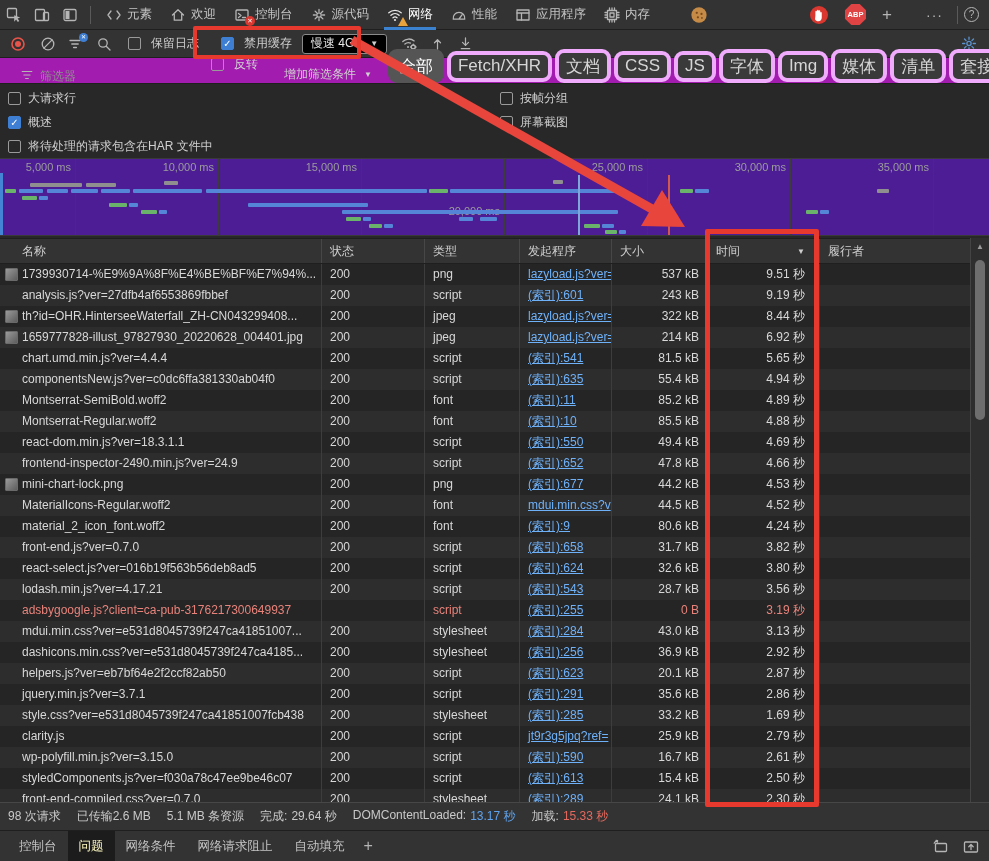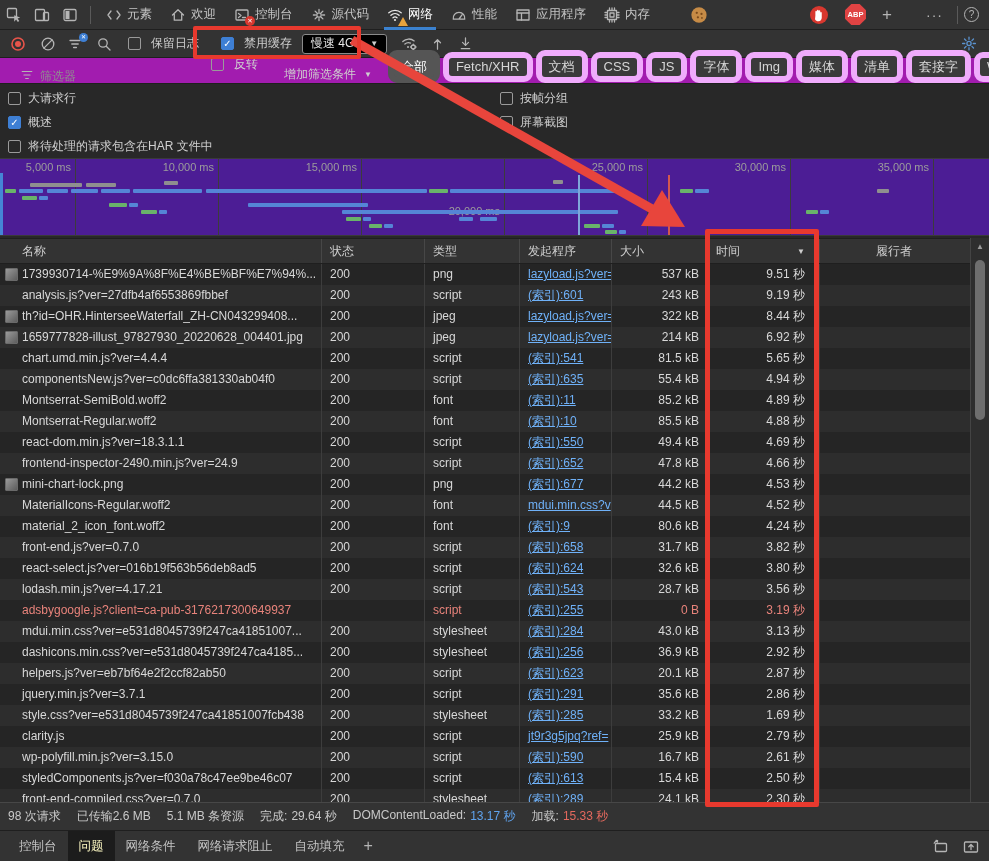--- a/index.html
+++ b/index.html
@@ -49,21 +49,21 @@
                background:#3e7fd4; color:#fff; font-size:6px; line-height:9px; text-align:center; }
   .gear-right { margin-right:12px; color:#5b93cf; }
 
   
   .filterrow { position:absolute; left:0; top:58px; width:989px; height:26px; background:#a21caf;
                display:flex; align-items:flex-end; padding-left:20px; border-bottom:1px solid #1f1f1f; }
   .filter-input { background:transparent; border:none; outline:none; color:#cfcfcf; width:248px; font-size:12px; margin-left:6px; }
   .filter-input::placeholder { color:#8f8f8f; }
   .addfilter { display:flex; align-items:center; gap:8px; color:#cfcfcf; margin:0 10px; white-space:nowrap; }
   #pills { display:flex; align-items:center; gap:3px; margin-left:6px; }
-  .pill { font-family:inherit; font-size:13px; color:#d6d6d6; background:#3a3a3a; border:6px solid #f0abfc;
+  .pill { font-family:inherit; font-size:17px; color:#d6d6d6; background:#3a3a3a; border:4px solid #f0abfc;
           border-radius:9px; padding:1.5px 7px; white-space:nowrap; }
   .pill.active { background:#555; border-color:#555; color:#fff; }
 
   
   .opts { position:absolute; left:0; top:86px; width:989px; height:70px; }
   .optrow { position:absolute; display:flex; align-items:center; gap:7px; white-space:nowrap; }
 
   
   .overview { position:absolute; left:0; top:158px; width:989px; height:78px; background:#4c1d95;
               border-top:1px solid #3a3a3a; border-bottom:1px solid #3a3a3a; overflow:hidden; }
@@ -79,21 +79,21 @@
   .hcell { display:flex; align-items:center; padding-left:8px; border-right:1px solid #474747;
            color:#cfcfcf; overflow:hidden; white-space:nowrap; }
   .sort-arrow { margin-left:auto; margin-right:14px; font-size:8px; color:#cfcfcf; }
   .tbody { position:absolute; left:0; top:264px; width:970px; height:538px; overflow:hidden; background:#14532d; }
   .trow { display:flex; height:21px; line-height:21px; }
   .trow:nth-child(odd) { background:#252525; }
   .trow:nth-child(even) { background:#2d2d2d; }
   .cell { overflow:hidden; white-space:nowrap; padding-left:8px; border-right:1px solid #3d3d3d; color:#d8d8d8; }
   .c0 { width:322px; padding-left:22px; position:relative; }
   .c1 { width:103px; } .c2 { width:95px; } .c3 { width:92px; }
-  .c4 { width:96px; } .c5 { width:112px; } .c6 { flex:1; border-right:none;margin-left:48px; }
+  .c4 { width:96px; } .c5 { width:112px; } .c6 { flex:1; border-right:none; }
   .num { text-align:right; padding-right:8px; padding-left:0; }
   .c5.num { padding-right:14px; }
   .thumb { position:absolute; left:5px; top:4px; width:13px; height:13px; border:1px solid #6a6a6a;
            background:linear-gradient(135deg,#9a9a9a 0%,#5d5d5d 100%); border-radius:1px; }
   .ilink { color:#6fb1f8; text-decoration:underline; cursor:pointer; }
   .trow.err .cell { color:#e8837b; }
   .trow.err .ilink { color:#6fb1f8; }
 
   
   .scrollbar { position:absolute; right:0; top:238px; width:19px; height:564px; background:#2e2e2e; border-left:1px solid #444; }

